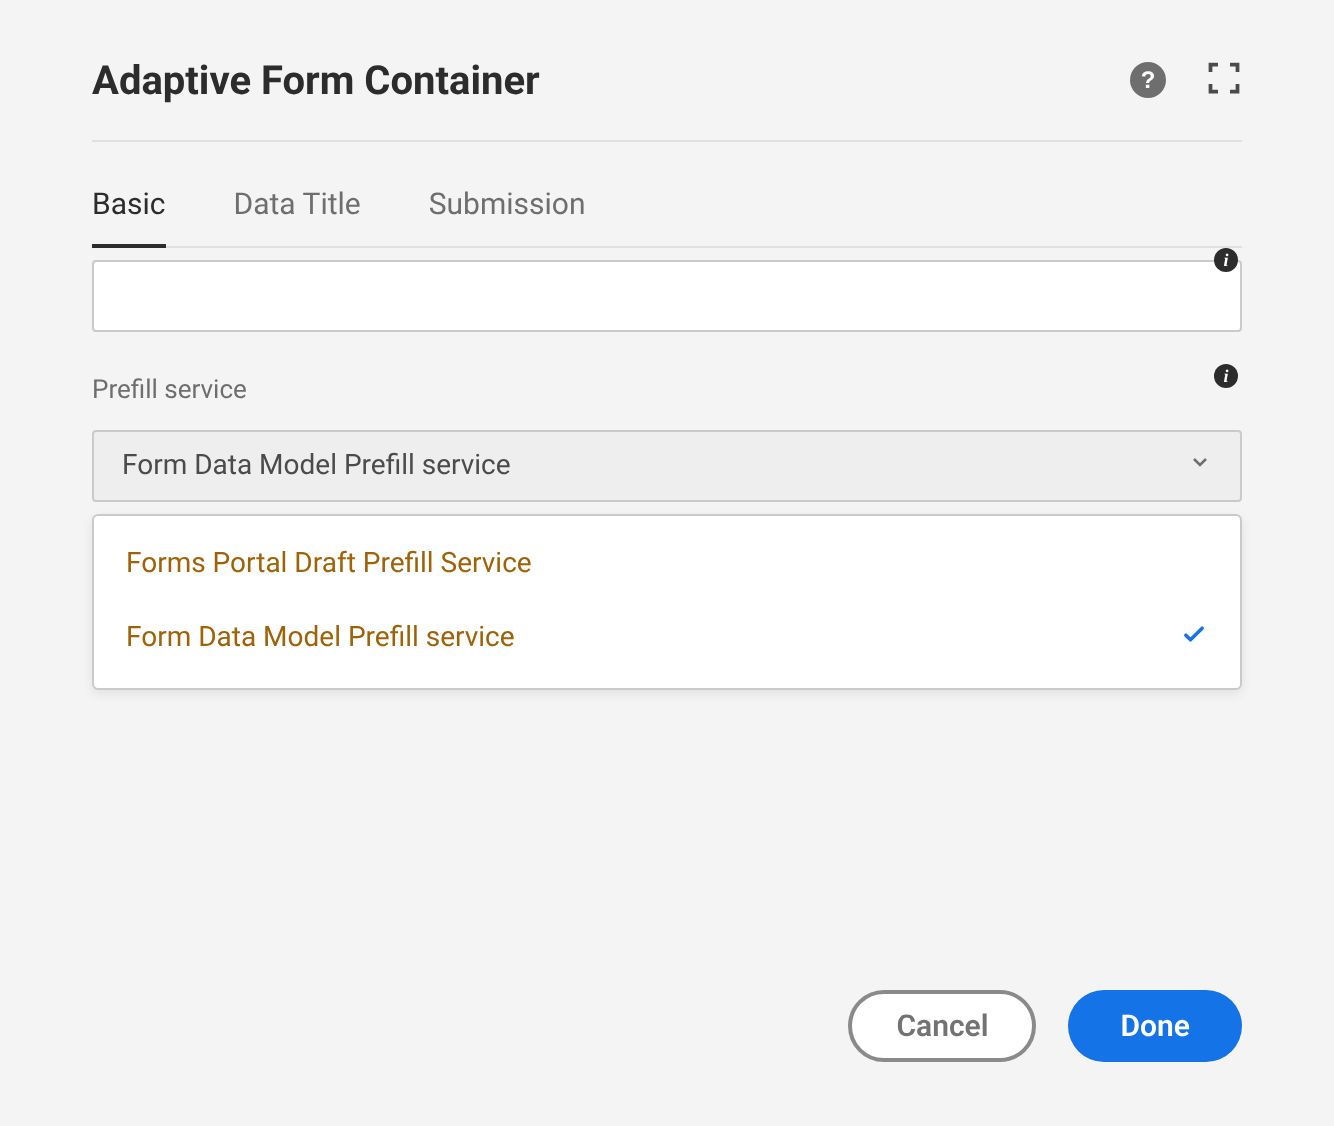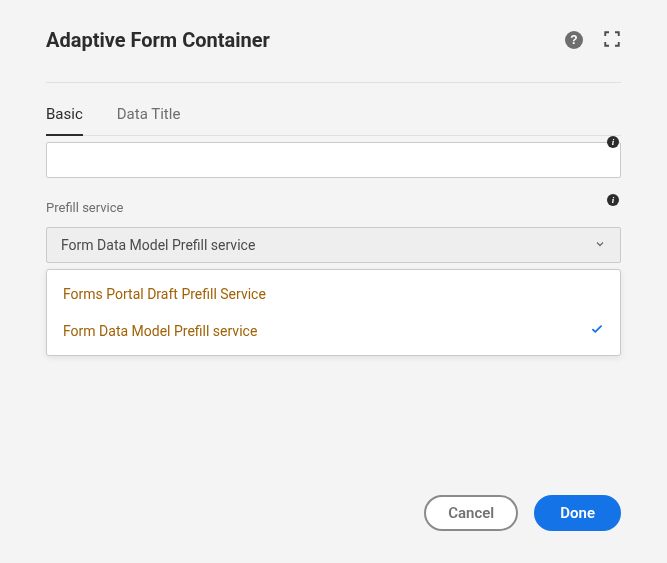--- a/index.html
+++ b/index.html
@@ -11,21 +11,21 @@
       padding: 28px 46px;
       color: #2c2c2c;
     }
     .dialog {
       width: 100%;
     }
     .dialog-header {
       display: flex;
       align-items: center;
       justify-content: space-between;
-      padding-bottom: 30px;
+      padding-bottom: 18px;
       border-bottom: 1px solid #e0e0e0;
     }
     .dialog-title {
       font-size: 20px;
       font-weight: 700;
       color: #2c2c2c;
     }
     .header-icons {
       display: flex;
       align-items: center;
@@ -212,20 +212,21 @@
             <path d="M3 8V3h5M21 8V3h-5M3 16v5h5M21 16v5h-5"></path>
           </svg>
         </span>
       </button>
     </div>
   </div>
 
   <div class="tabs">
     <button class="tab active">Basic</button>
     <button class="tab">Data Title</button>
+    <button class="tab">Submission</button>
   </div>
 
   <div class="field">
     <span class="field-info">
       <span class="info-dot">i</span>
     </span>
     <input type="text" class="text-input" value="" style="">
   </div>
 
   <div class="field">

